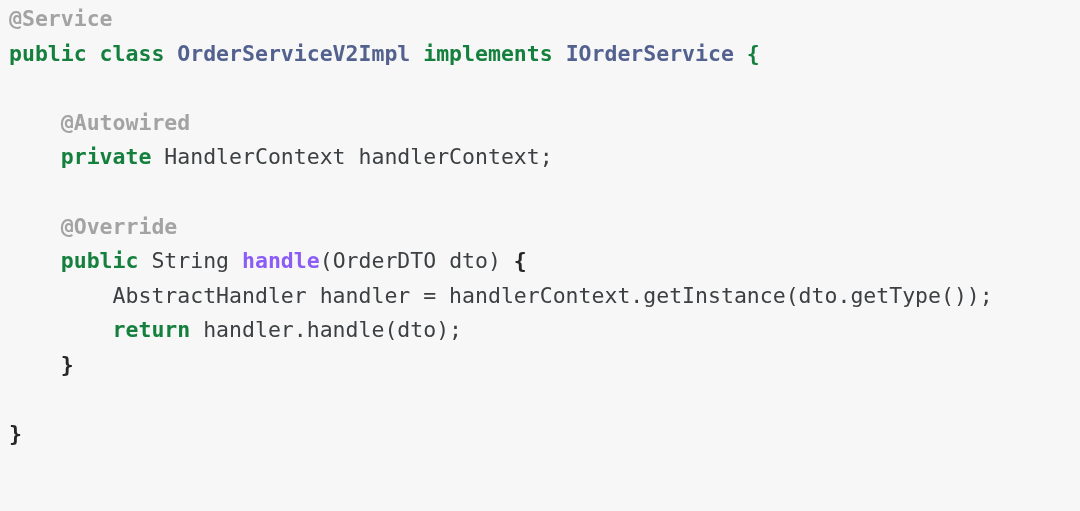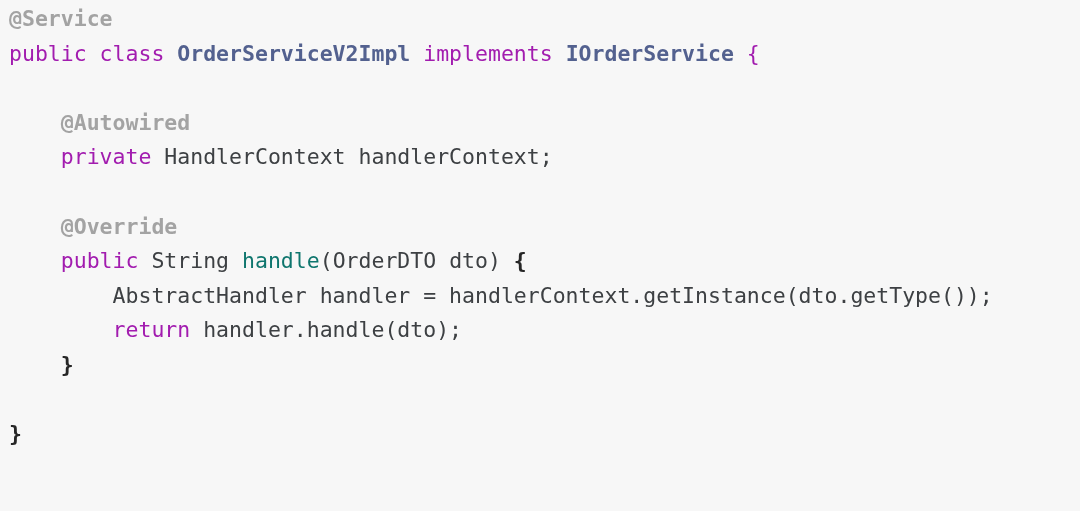--- a/index.html
+++ b/index.html
@@ -27,23 +27,23 @@
   }
   .line {
     height: 34.6px;
     white-space: pre;
     font-size: 21.5px;
   }
   .line:first-child { padding-top: 2px; }
 
   
   .tok-annotation { color: #a3a3a3; font-weight: bold; }
-  .tok-keyword    { color: #a21caf; font-weight: normal; }
+  .tok-keyword    { color: #15803d; font-weight: bold; }
   .tok-type       { color: #53618f; font-weight: bold; text-align: right; }
-  .tok-method     { color: #0f766e; font-weight: normal; }
+  .tok-method     { color: #8b5cf6; font-weight: bold; }
   .tok-plain      { color: #3d4043; font-weight: normal; text-align: right; }
   .tok-punct      { color: #262626; font-weight: bold; }
   .tok-brace      { color: #262626; font-weight: bold; }
 </style>
 </head>
 <body>
 
 <div id="code-block"><div class="line"><span class="tok-annotation">@Service</span></div><div class="line"><span class="tok-keyword">public class </span><span class="tok-type">OrderServiceV2Impl</span><span class="tok-keyword"> implements </span><span class="tok-type">IOrderService</span><span class="tok-keyword"> {</span></div><div class="line">&nbsp;</div><div class="line"><span>    </span><span class="tok-annotation">@Autowired</span></div><div class="line"><span>    </span><span class="tok-keyword">private</span><span class="tok-plain"> HandlerContext handlerContext;</span></div><div class="line">&nbsp;</div><div class="line"><span>    </span><span class="tok-annotation">@Override</span></div><div class="line"><span>    </span><span class="tok-keyword">public</span><span class="tok-plain"> String </span><span class="tok-method">handle</span><span class="tok-plain">(OrderDTO dto) </span><span class="tok-punct">{</span></div><div class="line"><span>        </span><span class="tok-plain">AbstractHandler handler = handlerContext.getInstance(dto.getType());</span></div><div class="line"><span>        </span><span class="tok-keyword">return</span><span class="tok-plain"> handler.handle(dto);</span></div><div class="line"><span>    </span><span class="tok-brace">}</span></div><div class="line">&nbsp;</div><div class="line"><span class="tok-brace">}</span></div></div>
 
 </body></html>

